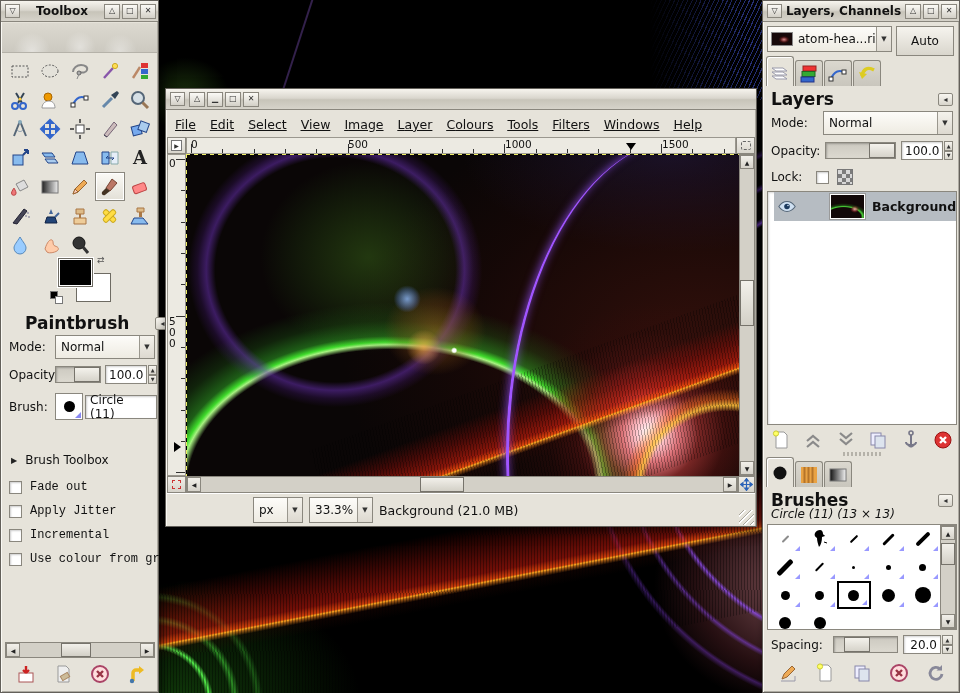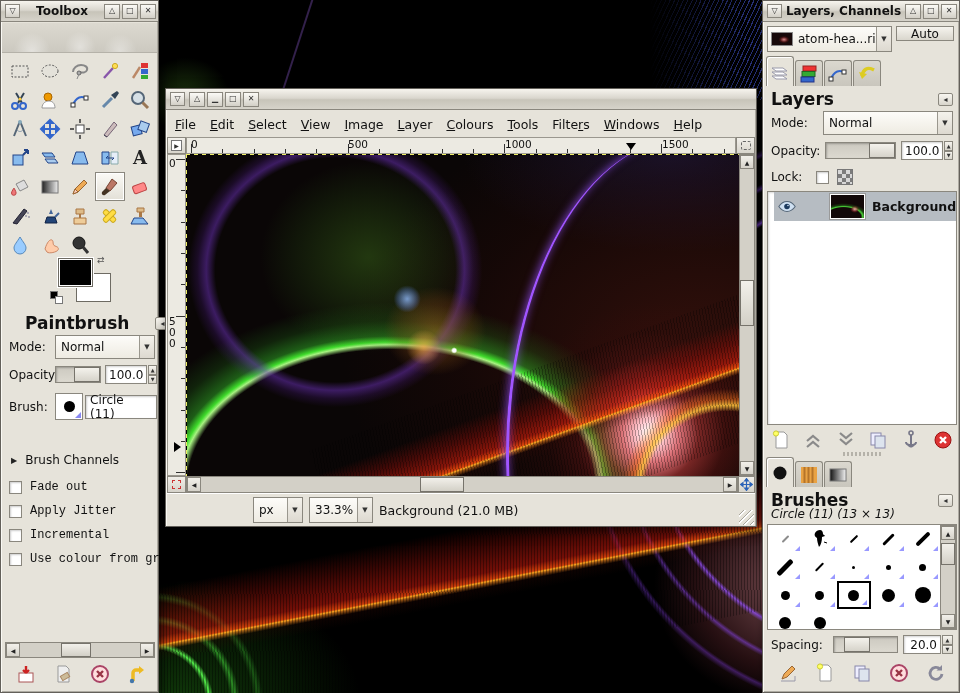--- a/index.html
+++ b/index.html
@@ -132,21 +132,21 @@
   .check-row .lbl { margin-left:8px; }
   #toolbox-sbar { position:absolute; left:4px; top:641px; width:150px; height:16px; }
   #toolopt-btns { position:absolute; left:6px; top:661px; width:148px; display:flex;
     justify-content:space-around; }
   .flat-btn { width:26px; height:24px; display:flex; align-items:center; justify-content:center; }
 
   
   #mainwin { left:165px; top:88px; width:592px; height:439px; }
   #menubar { position:absolute; left:2px; top:22px; width:586px; height:26px; display:flex;
     align-items:center; background:#e6e3da; font-size:12.5px; }
-  .menu-item { padding:3px 7px; white-space:nowrap; }
+  .menu-item { padding:3px 7px; white-space:nowrap;text-decoration:underline; }
   #hruler-row { position:absolute; left:1px; top:48px; width:588px; height:17px; display:flex; }
   .ruler { background:#eceae2; border:1px solid #9a978e; position:relative; font-size:10.5px; overflow:hidden; }
   #corner-btn { width:19px; height:17px; flex:none; border:1px solid #8a877e;
     background:linear-gradient(#f2f0ea,#d8d5cc); display:flex; align-items:center; justify-content:center; }
   #corner-btn .bx { width:11px; height:11px; border:1px solid #777; display:flex; align-items:center;
     justify-content:center; font-size:6px; color:#333; background:#fff; }
   #hruler { flex:1; background-image:
       repeating-linear-gradient(90deg,#333 0 1px, transparent 1px 156.7px),
       repeating-linear-gradient(90deg,#333 0 1px, transparent 1px 31.34px);
     background-size:100% 9px, 100% 4px; background-position:4px bottom, 4px bottom; background-repeat:no-repeat; }
@@ -205,21 +205,21 @@
   #zoom-combo { width:64px; height:26px; margin-left:6px; }
   #status-text { margin-left:6px; font-size:12.5px; white-space:nowrap; }
   #resize-grip { position:absolute; right:1px; bottom:1px; width:15px; height:15px;
     background:repeating-linear-gradient(135deg, transparent 0 3px, #a8a59c 3px 4px, #fff 4px 5px); }
 
   
   #dock { left:762px; top:0; width:198px; height:693px; }
   #img-combo { position:absolute; left:4px; top:25px; width:125px; height:26px; }
   #img-combo .thumb { width:22px; height:14px; margin-left:3px; flex:none; border:1px solid #888;
     background:radial-gradient(6px 4px at 60% 55%, rgba(240,150,150,.9), rgba(120,30,30,.5) 60%, transparent 90%), #17090a; }
-  #auto-btn { position:absolute; left:133px; top:25px; width:58px; height:15px; border:1px solid #8a877e;
+  #auto-btn { position:absolute; left:133px; top:25px; width:58px; height:30px; border:1px solid #8a877e;
     background:linear-gradient(#f6f4ee,#d9d6cd); display:flex; align-items:center; justify-content:center; }
   .tabbar { position:absolute; display:flex; align-items:flex-end; }
   .tab { width:28px; height:26px; border:1px solid #8a877e; border-bottom:none; border-radius:3px 3px 0 0;
     background:linear-gradient(#dbd8cf,#c9c6bd); display:flex; align-items:center; justify-content:center;
     margin-right:1px; }
   .tab.active { background:#e6e3da; height:30px; box-shadow:inset 1px 1px 0 #fff; }
   #dock-tabs1 { left:3px; top:55px; height:30px; }
   #dock-tabs1::after, #brush-tabs::after { content:""; position:absolute; left:0; right:0; bottom:0; height:1px; background:#8a877e; z-index:-1; }
   #layers-header { position:absolute; left:8px; top:88px; width:182px; display:flex; align-items:center; }
   #layers-header .panel-label { flex:1; }
@@ -595,21 +595,21 @@
   </div>
   <div class="row" id="brush-row">
     <span class="lbl opt-row-label">Brush:</span>
     <span id="brush-preview">
         <span class="dot"></span>
       </span>
     <span class="entry" id="brush-name">Circle (11)</span>
   </div>
   <div class="row" id="expander-row">
     <span class="tri">▶</span>
-    <span class="lbl">Brush Channels</span>
+    <span class="lbl">Brush Toolbox</span>
   </div>
   <div id="tool-checks">
       <div class="check-row">
         <span class="checkbox"></span>
         <span class="lbl">Fade out</span>
       </div>
       <div class="check-row">
         <span class="checkbox"></span>
         <span class="lbl">Apply Jitter</span>
       </div>

